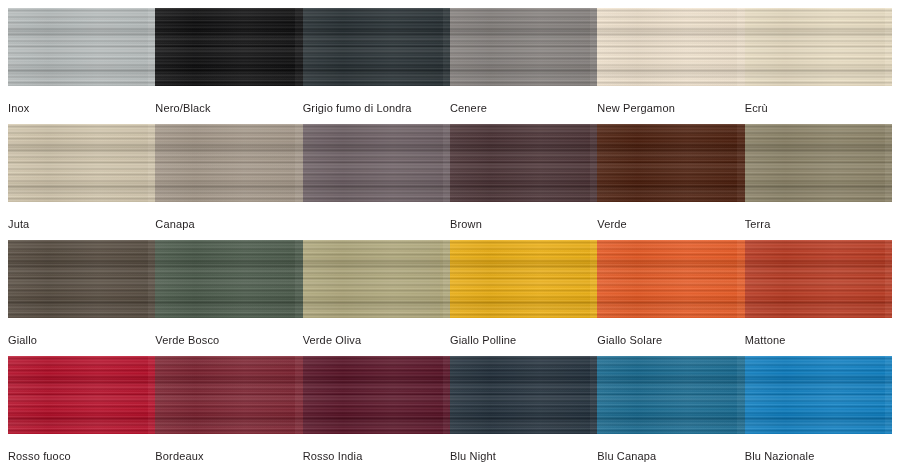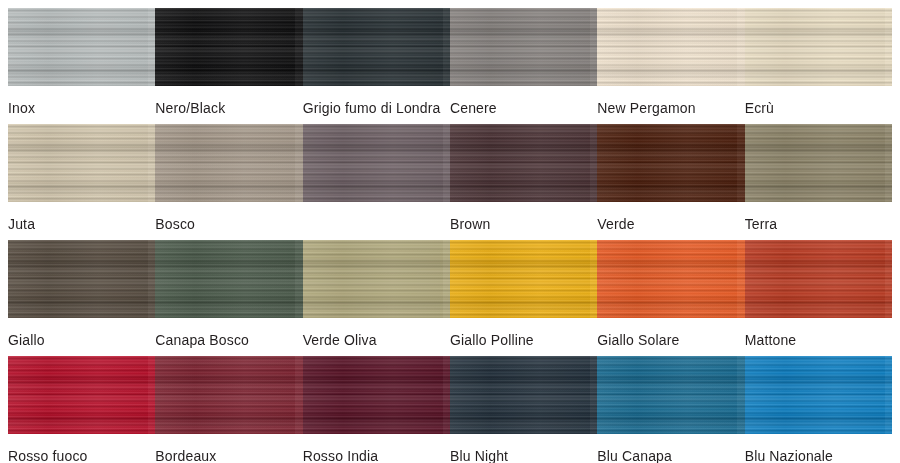--- a/index.html
+++ b/index.html
@@ -68,21 +68,21 @@
       repeating-linear-gradient(
         to right,
         rgba(255,255,255,0.05) 0px,
         rgba(0,0,0,0.03) 40px,
         rgba(255,255,255,0.04) 90px,
         rgba(0,0,0,0.02) 140px
       );
     pointer-events: none;
   }
   .swatch-label {
-    font-size: 14px;
+    font-size: 11px;
     line-height: 11.5px;
     color: #231f20;
     letter-spacing: 0.15px;
     padding-top: 17px;
     white-space: nowrap;
   }
 </style>
 </head>
 <body>
 
@@ -129,21 +129,21 @@
       <div class="swatch-cell">
         <div class="swatch-chip" style="background-color: rgb(212, 200, 174);">
           <div class="grain"></div>
         </div>
         <div class="swatch-label">Juta</div>
       </div>
       <div class="swatch-cell">
         <div class="swatch-chip" style="background-color: rgb(167, 154, 139);">
           <div class="grain"></div>
         </div>
-        <div class="swatch-label">Bosco</div>
+        <div class="swatch-label">Canapa</div>
       </div>
       <div class="swatch-cell">
         <div class="swatch-chip" style="background-color: rgb(110, 96, 101);">
           <div class="grain"></div>
         </div>
       </div>
       <div class="swatch-cell">
         <div class="swatch-chip" style="background-color: rgb(74, 49, 52);">
           <div class="grain"></div>
         </div>
@@ -166,21 +166,21 @@
       <div class="swatch-cell">
         <div class="swatch-chip" style="background-color: rgb(86, 75, 63);">
           <div class="grain"></div>
         </div>
         <div class="swatch-label">Giallo</div>
       </div>
       <div class="swatch-cell">
         <div class="swatch-chip" style="background-color: rgb(74, 90, 74);">
           <div class="grain"></div>
         </div>
-        <div class="swatch-label">Canapa Bosco</div>
+        <div class="swatch-label">Verde Bosco</div>
       </div>
       <div class="swatch-cell">
         <div class="swatch-chip" style="background-color: rgb(179, 171, 126);">
           <div class="grain"></div>
         </div>
         <div class="swatch-label">Verde Oliva</div>
       </div>
       <div class="swatch-cell">
         <div class="swatch-chip" style="background-color: rgb(239, 177, 18);">
           <div class="grain"></div>

